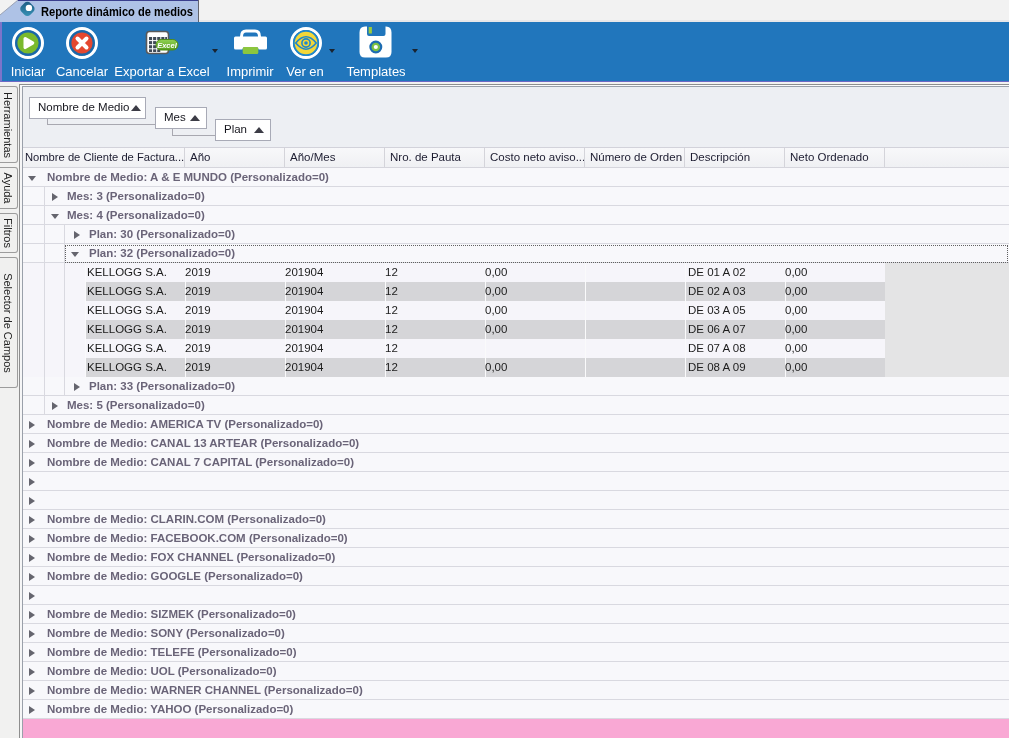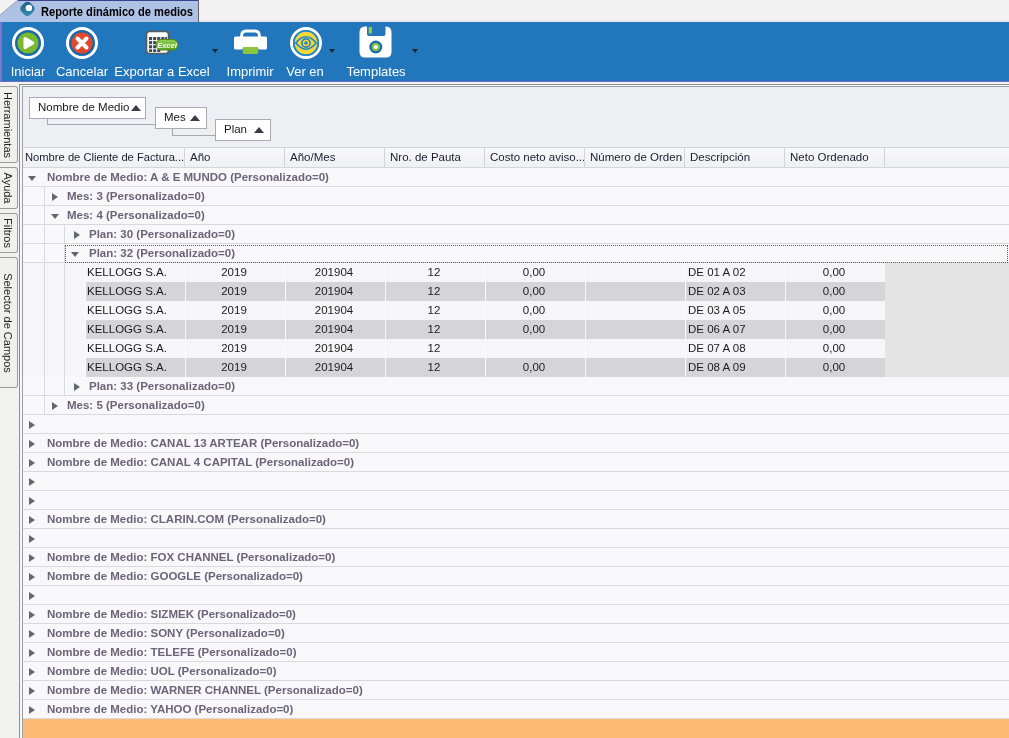--- a/index.html
+++ b/index.html
@@ -41,33 +41,33 @@
   .conn { position:absolute; background:#a8a8b0; }
 
   
   #ghead { left:23px; top:147px; width:986px; height:21px; background:linear-gradient(#f8f8fa,#eff0f3);
            border-top:1px solid #d2d2da; border-bottom:1px solid #d5d5dc; }
   .hcell { position:absolute; top:0; height:19px; font-size:11.5px; color:#1c1c30;
            padding:3px 0 0 5px; white-space:nowrap; overflow:hidden;
            border-right:1px solid #d4d4da; }
 
   
-  #grid { left:23px; top:168px; width:986px; height:570px; background:#fdba74; }
+  #grid { left:23px; top:168px; width:986px; height:570px; background:#f9a8d4; }
   .grow { position:absolute; left:0; width:986px; height:19px; background:#f8f8fb;
           border-bottom:1px solid #d9d9e0; }
   .glabel { position:absolute; top:3px; font-size:11.5px; font-weight:bold; color:#6a6478;
             white-space:nowrap; }
   .tri-c { position:absolute; top:6px; width:0; height:0; border-top:4px solid transparent;
            border-bottom:4px solid transparent; border-left:6px solid #65656e; }
   .tri-o { position:absolute; top:8px; width:0; height:0; border-left:4px solid transparent;
            border-right:4px solid transparent; border-top:5px solid #65656e; }
   .drow { position:absolute; left:0; width:986px; height:19px; }
   .dcell { position:absolute; top:0; height:19px; font-size:11.5px; color:#1c1c1c;
            padding-top:3px; white-space:nowrap; }
-  .num { text-align:center; }
+  .num { text-align:left; }
 </style>
 </head>
 <body>
 
 <div class="abs" id="tabbar">
   <svg width="1009" height="22" style="position:absolute;left:0;top:0">
     <polygon points="18,0 199,0 199,22 0,22 0,15" fill="#aec2e6"></polygon>
     <line x1="18" y1="0.5" x2="199" y2="0.5" stroke="#3a3f8e" stroke-width="1"></line>
     <line x1="18" y1="0" x2="0" y2="15" stroke="#9aa2b4" stroke-width="1"></line>
     <line x1="198.5" y1="0" x2="198.5" y2="22" stroke="#63656e" stroke-width="1"></line>
@@ -353,41 +353,43 @@
 <div style="position:absolute;left:41px;top:227px;width:945px;height:1px;background:#d9d9e0"></div>
 <div class="tri-c" style="left:51px;top:215px"></div>
 <div class="glabel" style="left:66px;top:212px">Plan: 33 (Personalizado=0)</div>
 <div class="grow" style="top:228px"></div>
 <div style="position:absolute;left:21px;top:246px;width:965px;height:1px;background:#d9d9e0"></div>
 <div class="tri-c" style="left:29px;top:234px"></div>
 <div class="glabel" style="left:44px;top:231px">Mes: 5 (Personalizado=0)</div>
 <div class="grow" style="top:247px"></div>
 <div style="position:absolute;left:0px;top:265px;width:986px;height:1px;background:#d9d9e0"></div>
 <div class="tri-c" style="left:6px;top:253px"></div>
+<div class="glabel" style="left:24px;top:250px">Nombre de Medio: AMERICA TV (Personalizado=0)</div>
 <div class="grow" style="top:266px"></div>
 <div style="position:absolute;left:0px;top:284px;width:986px;height:1px;background:#d9d9e0"></div>
 <div class="tri-c" style="left:6px;top:272px"></div>
 <div class="glabel" style="left:24px;top:269px">Nombre de Medio: CANAL 13 ARTEAR (Personalizado=0)</div>
 <div class="grow" style="top:285px"></div>
 <div style="position:absolute;left:0px;top:303px;width:986px;height:1px;background:#d9d9e0"></div>
 <div class="tri-c" style="left:6px;top:291px"></div>
-<div class="glabel" style="left:24px;top:288px">Nombre de Medio: CANAL 4 CAPITAL (Personalizado=0)</div>
+<div class="glabel" style="left:24px;top:288px">Nombre de Medio: CANAL 7 CAPITAL (Personalizado=0)</div>
 <div class="grow" style="top:304px"></div>
 <div style="position:absolute;left:0px;top:322px;width:986px;height:1px;background:#d9d9e0"></div>
 <div class="tri-c" style="left:6px;top:310px"></div>
 <div class="grow" style="top:323px"></div>
 <div style="position:absolute;left:0px;top:341px;width:986px;height:1px;background:#d9d9e0"></div>
 <div class="tri-c" style="left:6px;top:329px"></div>
 <div class="grow" style="top:342px"></div>
 <div style="position:absolute;left:0px;top:360px;width:986px;height:1px;background:#d9d9e0"></div>
 <div class="tri-c" style="left:6px;top:348px"></div>
 <div class="glabel" style="left:24px;top:345px">Nombre de Medio: CLARIN.COM (Personalizado=0)</div>
 <div class="grow" style="top:361px"></div>
 <div style="position:absolute;left:0px;top:379px;width:986px;height:1px;background:#d9d9e0"></div>
 <div class="tri-c" style="left:6px;top:367px"></div>
+<div class="glabel" style="left:24px;top:364px">Nombre de Medio: FACEBOOK.COM (Personalizado=0)</div>
 <div class="grow" style="top:380px"></div>
 <div style="position:absolute;left:0px;top:398px;width:986px;height:1px;background:#d9d9e0"></div>
 <div class="tri-c" style="left:6px;top:386px"></div>
 <div class="glabel" style="left:24px;top:383px">Nombre de Medio: FOX CHANNEL (Personalizado=0)</div>
 <div class="grow" style="top:399px"></div>
 <div style="position:absolute;left:0px;top:417px;width:986px;height:1px;background:#d9d9e0"></div>
 <div class="tri-c" style="left:6px;top:405px"></div>
 <div class="glabel" style="left:24px;top:402px">Nombre de Medio: GOOGLE (Personalizado=0)</div>
 <div class="grow" style="top:418px"></div>
 <div style="position:absolute;left:0px;top:436px;width:986px;height:1px;background:#d9d9e0"></div>

